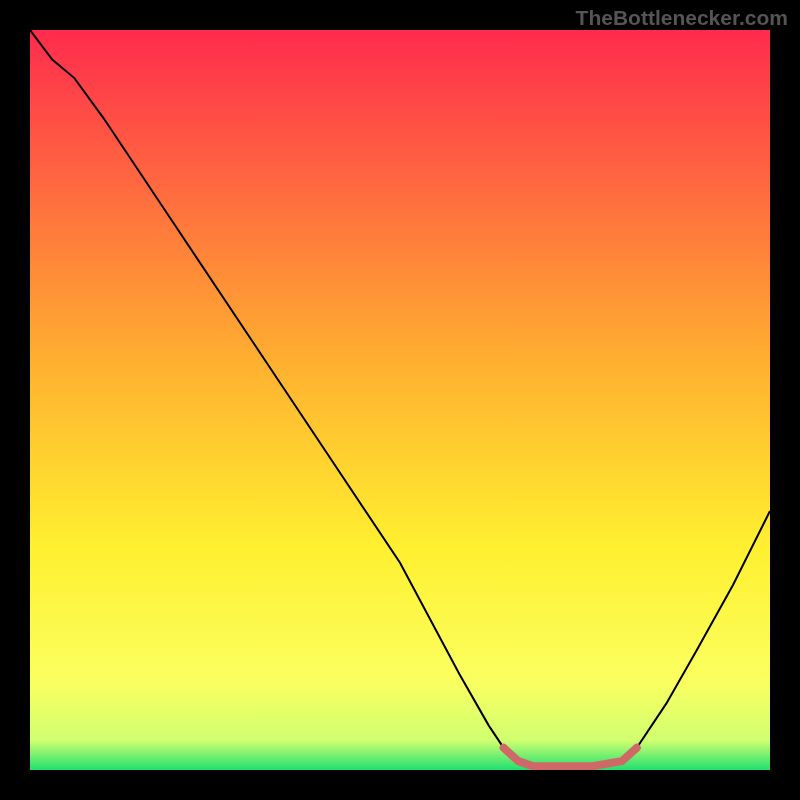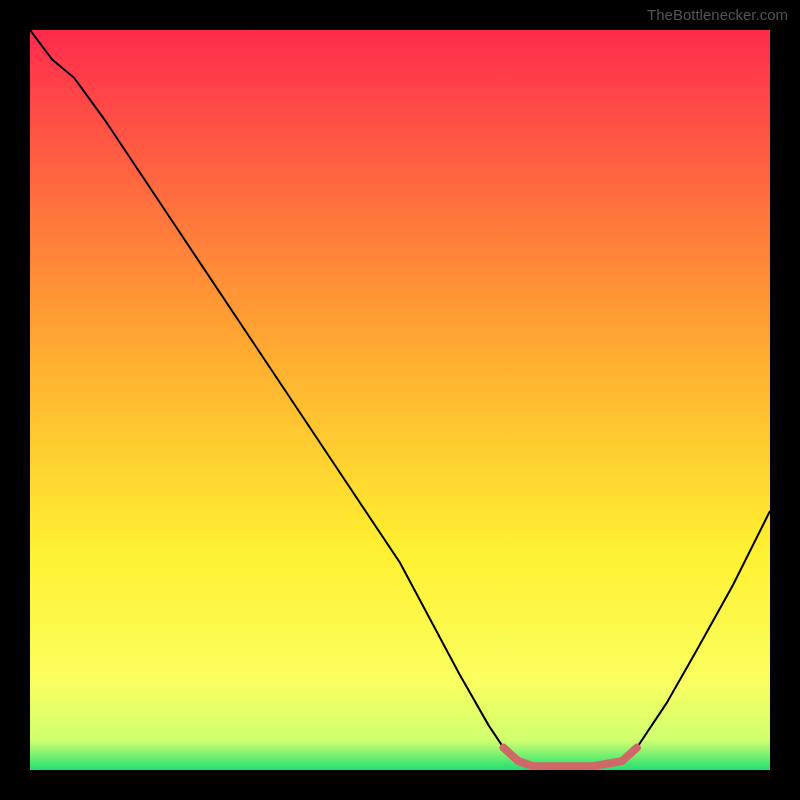--- a/index.html
+++ b/index.html
@@ -14,22 +14,22 @@
     position: relative;
     width: 800px;
     height: 800px;
     background: #000;
   }
   .watermark {
     position: absolute;
     top: 6px;
     right: 12px;
     color: #555;
-    font-size: 15px;
-    font-weight: normal;
+    font-size: 21px;
+    font-weight: bold;
     z-index: 10;
   }
   .plot-area {
     position: absolute;
     left: 30px;
     top: 30px;
     width: 740px;
     height: 740px;
   }
   .gradient-bg {

